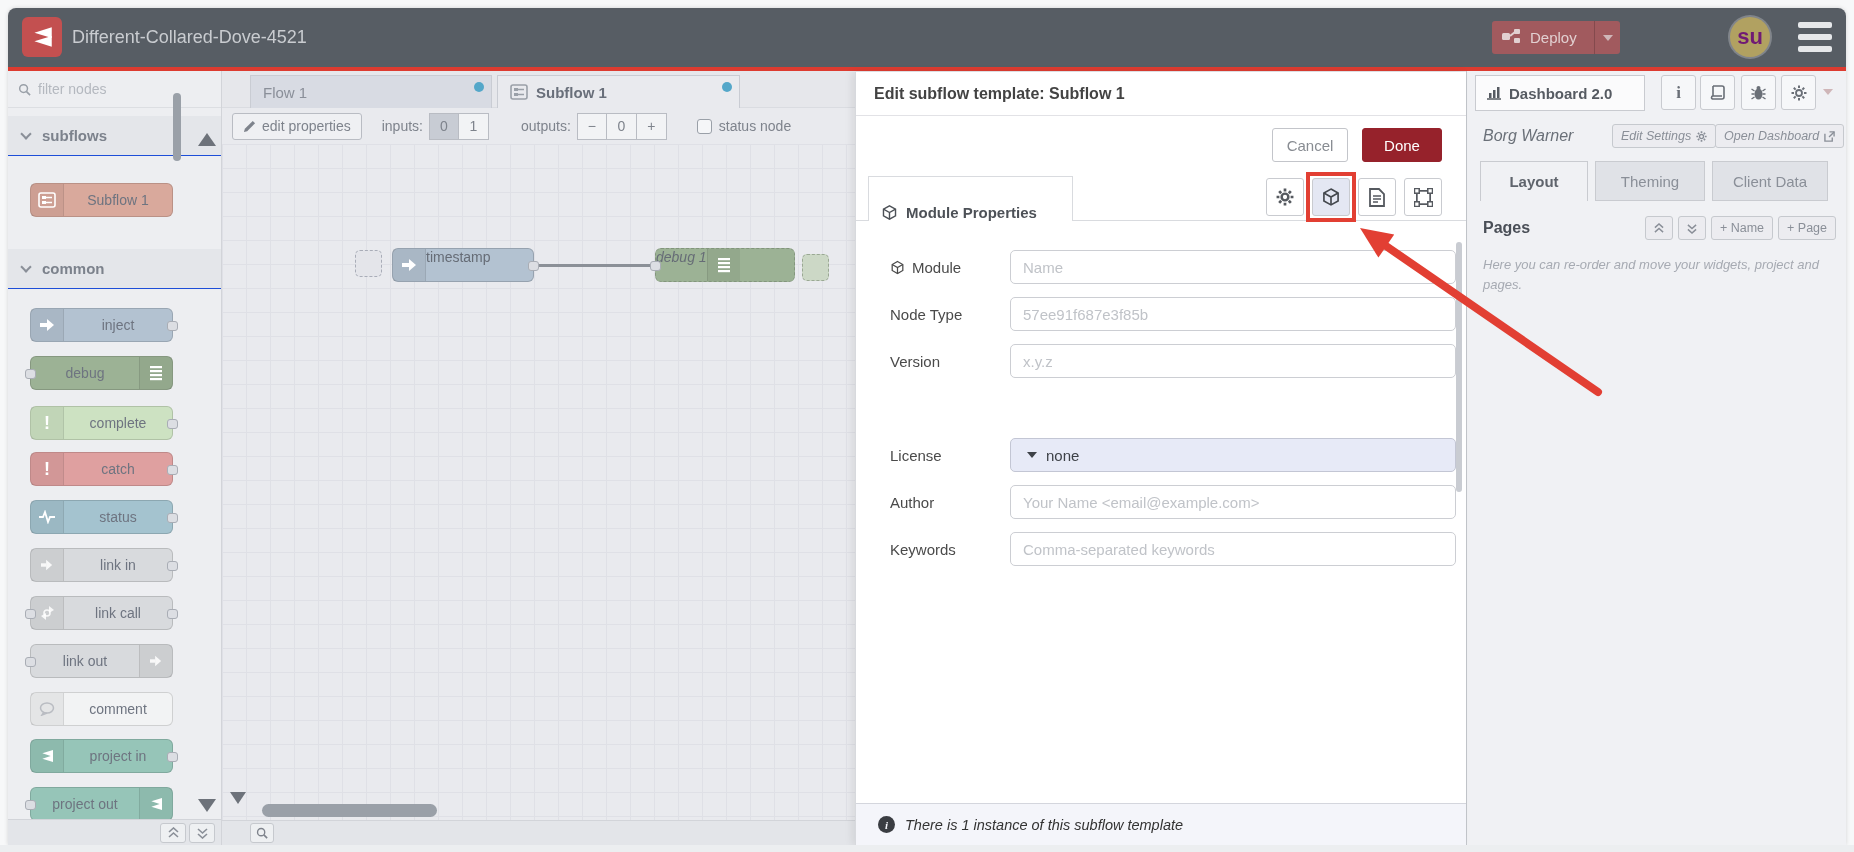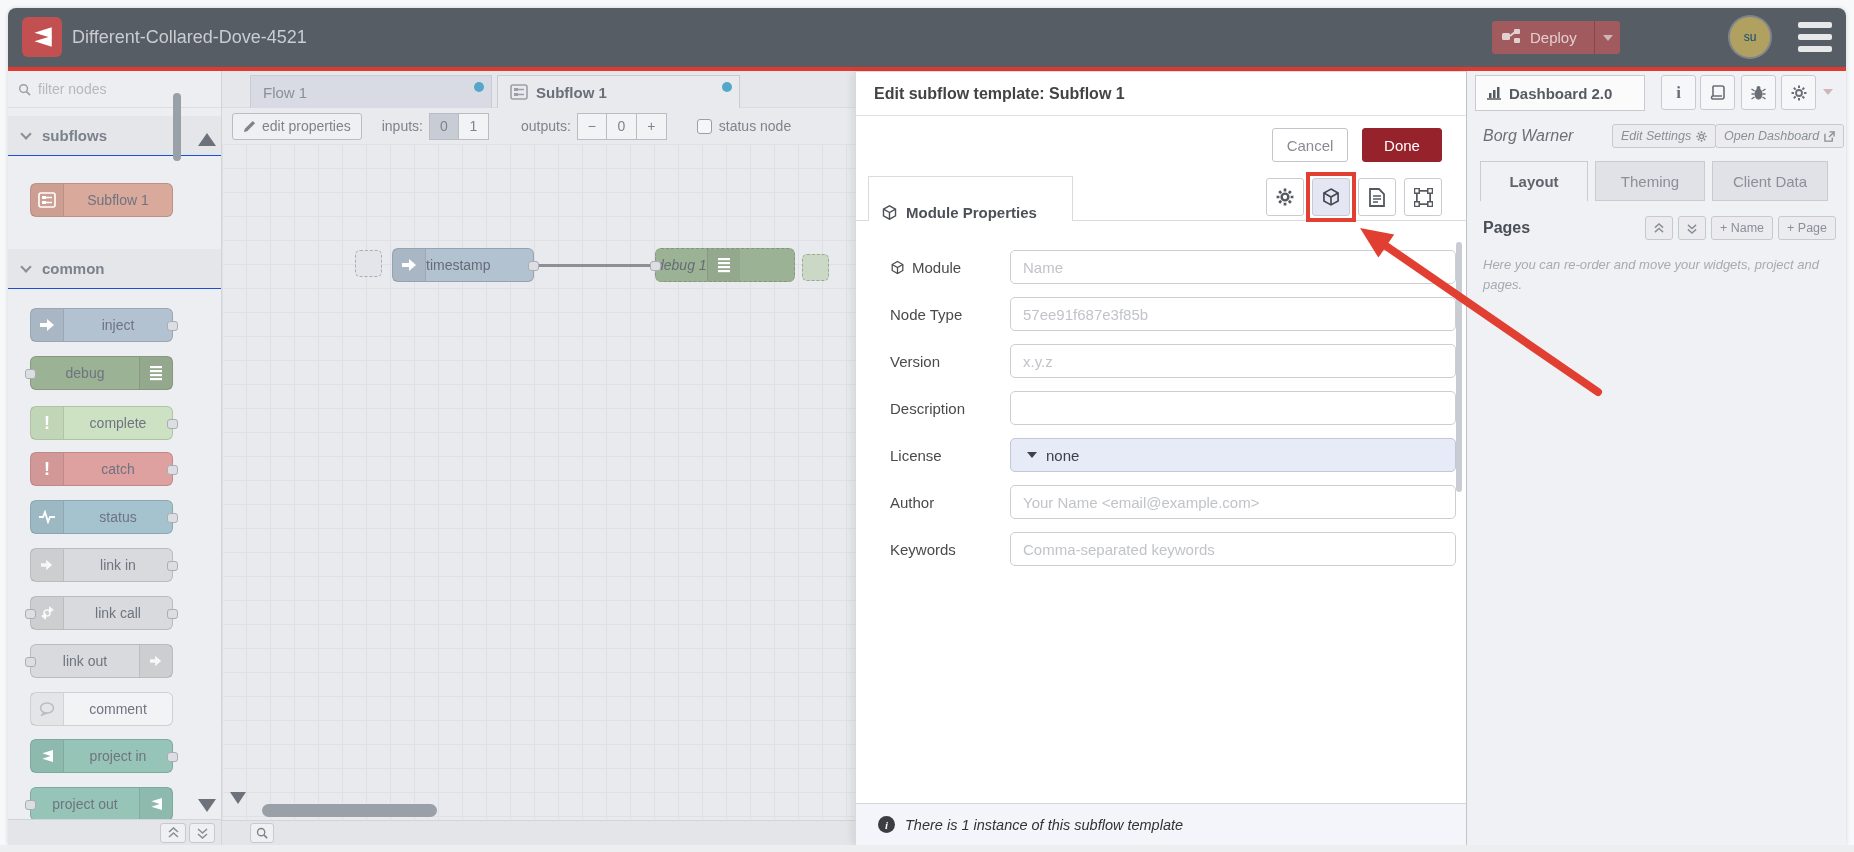--- a/index.html
+++ b/index.html
@@ -8,21 +8,21 @@
 
   
   .header { position:absolute; left:0; top:0; width:100%; height:59px; background:var(--header_bg); }
   .red-line { position:absolute; left:0; top:59px; width:100%; height:4px; background:var(--accent_red); }
   .logo { position:absolute; left:14px; top:9px; width:40px; height:40px; border-radius:6px; background:var(--logo_bg); display:flex; align-items:center; justify-content:center; }
   .app-title { position:absolute; left:64px; top:0; height:59px; line-height:59px; font-size:18px; color:#c9ccd0; }
   .deploy-btn { position:absolute; left:1484px; top:13px; width:128px; height:33px; background:var(--deploy_bg); border-radius:3px; display:flex; align-items:center; color:#e2d0d1; font-size:15px; }
   .deploy-btn .dicon { margin:0 8px 0 10px; }
   .deploy-caret { margin-left:auto; width:26px; height:100%; border-left:1px solid rgba(0,0,0,.18); display:flex; align-items:center; justify-content:center; }
   .caret-down { width:0; height:0; border-left:5px solid transparent; border-right:5px solid transparent; border-top:6px solid #cfb6b8; }
-  .avatar { position:absolute; left:1722px; top:9px; width:40px; height:40px; border-radius:50%; background:var(--avatar_bg); color:#0c4a6e; font-weight:normal; font-size:12px; display:flex; align-items:center; justify-content:center; box-shadow:0 0 0 2px rgba(255,255,255,.25); }
+  .avatar { position:absolute; left:1722px; top:9px; width:40px; height:40px; border-radius:50%; background:var(--avatar_bg); color:#701a75; font-weight:bold; font-size:22px; display:flex; align-items:center; justify-content:center; box-shadow:0 0 0 2px rgba(255,255,255,.25); }
   .hamburger { position:absolute; left:1790px; top:14px; width:34px; height:30px; display:flex; flex-direction:column; justify-content:space-between; cursor:pointer; }
   .hamburger div { height:6px; border-radius:2px; background:#e6e8ea; }
 
   
   .palette { position:absolute; left:0; top:63px; width:214px; bottom:0; background:#edeef1; border-right:1px solid #d2d4d9; }
   .palette-search { position:absolute; left:0; top:0; width:100%; height:37px; border-bottom:1px solid #dcdee2; display:flex; align-items:center; padding-left:10px; color:#b4b8bf; font-size:14px; }
   .palette-search .ph { margin-left:7px; }
   .pal-cat { position:absolute; left:0; width:100%; height:40px; background:#e4e6ea; border-bottom:1px solid #1d4ed8; display:flex; align-items:center; padding-left:14px; color:#7c828c; font-weight:bold; font-size:15px; }
   .chev { width:8px; height:8px; border-right:2px solid #8a8f98; border-bottom:2px solid #8a8f98; transform:rotate(45deg); margin-right:12px; margin-top:-4px; }
   .pnode { position:absolute; left:22px; width:143px; height:34px; border-radius:6px; border:1px solid rgba(0,0,0,.14); color:#6e7480; font-size:14px; display:flex; align-items:center; }
@@ -53,21 +53,21 @@
   .bluedot { position:absolute; right:7px; top:6px; width:10px; height:10px; border-radius:50%; background:var(--blue_dot); }
   .toolbar { position:absolute; left:0; top:37px; width:100%; height:36px; background:#e9eaee; display:flex; align-items:center; font-size:14px; color:#7e838c; }
   .tb-btn { height:27px; background:#eff0f3; border:1px solid #b9bcc3; border-radius:3px; display:flex; align-items:center; padding:0 10px; gap:6px; color:#7e838c; }
   .seg { display:flex; }
   .seg div { min-width:30px; height:27px; border:1px solid #b9bcc3; display:flex; align-items:center; justify-content:center; background:#f2f3f5; }
   .seg div + div { border-left:none; }
   .seg .sel { background:#c8ccd4; }
   .canvas { position:absolute; left:0; top:73px; right:0; bottom:25px;
     background-image:linear-gradient(#dfe0e6 1px, transparent 1px), linear-gradient(90deg,#dfe0e6 1px, transparent 1px);
     background-size:24px 24px; background-color:#e9eaee; }
-  .cnode { position:absolute; height:34px; border-radius:6px; border:1px solid rgba(0,0,0,.16); font-size:14px; color:#666c76; display:flex; align-items:center; }
+  .cnode { position:absolute; height:34px; border-radius:6px; border:1px solid rgba(0,0,0,.16); font-size:14px; color:#666c76; display:flex; }
   .dashed-sq { position:absolute; width:27px; height:27px; border:1px dashed #a9adb8; border-radius:5px; background:#e4e5ea; }
   .wire { position:absolute; height:3px; background:#8b9097; border-radius:2px; }
   .canvas-footer { position:absolute; left:0; bottom:0; width:100%; height:25px; background:#e3e5e9; border-top:1px solid #d2d4d9; }
   .hthumb { position:absolute; background:#9aa0a8; border-radius:7px; }
   .sq-btn { position:absolute; width:24px; height:20px; background:#eef0f2; border:1px solid #c6c9ce; border-radius:3px; display:flex; align-items:center; justify-content:center; }
 
   
   .dialog { position:absolute; left:847px; top:64px; width:611px; height:773px; background:#ffffff; z-index:20; box-shadow:-3px 0 8px rgba(0,0,0,.08); border-left:1px solid #d7d9dd; }
   .dlg-title { position:absolute; left:0; top:0; width:100%; height:44px; border-bottom:1px solid #e2e2e6; line-height:44px; padding-left:18px; font-weight:bold; font-size:16px; color:#434343; }
   .btn { height:34px; border-radius:3px; font-size:15px; display:flex; align-items:center; justify-content:center; }
@@ -555,24 +555,20 @@
       <input class="form-input" type="text" placeholder="Name" style="">
     </div>
     <div class="form-row" style="top:225px;">
       <span class="form-label">Node Type</span>
       <input class="form-input" type="text" placeholder="57ee91f687e3f85b" style="">
     </div>
     <div class="form-row" style="top:272px;">
       <span class="form-label">Version</span>
       <input class="form-input" type="text" placeholder="x.y.z" style="">
     </div>
-    <div class="form-row" style="top:319px;">
-      <span class="form-label">Description</span>
-      <input class="form-input" type="text" placeholder="" style="">
-    </div>
     <div class="form-row" style="top:366px;">
       <span class="form-label">License</span>
       <div class="select-like">
         <span class="sel-caret"></span>
         <span>none</span>
       </div>
     </div>
     <div class="form-row" style="top:413px;">
       <span class="form-label">Author</span>
       <input class="form-input" type="text" placeholder="Your Name &lt;email@example.com&gt;" style="">

